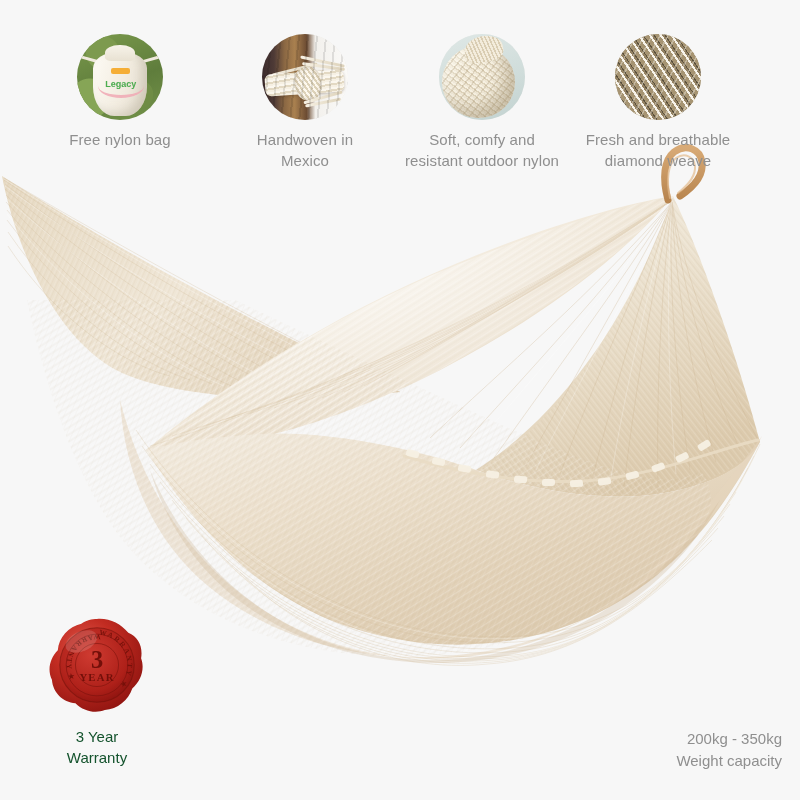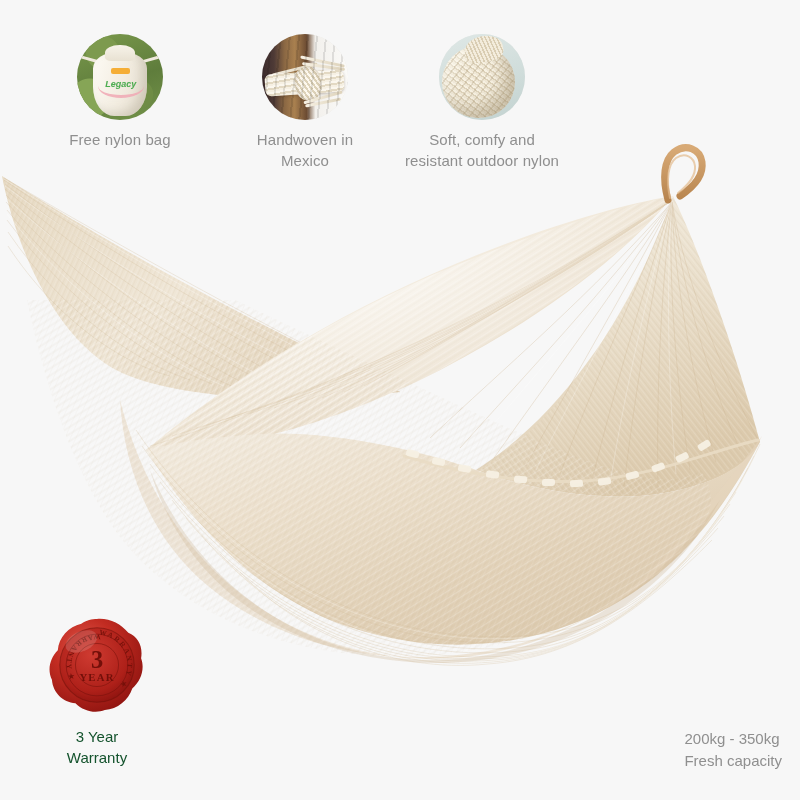--- a/index.html
+++ b/index.html
@@ -61,21 +61,21 @@
   }
   .bag-neck { position:absolute; left:33%; top:13%; width:34%; height:18%;
     background:linear-gradient(180deg,#f7f3e9,#e8e1d2);
     border-radius:50% 50% 22% 22%;
   }
   .bag-cord { position:absolute; top:28%; width:24%; height:3px;
     background:#efe9dc; border-radius:2px; }
   .bag-cord.l { left:3%; transform:rotate(16deg); }
   .bag-cord.r { right:3%; transform:rotate(-16deg); }
   .bag-logo { position:absolute; left:26%; top:45%; width:50%; height:26%;
-    font-size:9px; font-weight:700; color:#4caf50; font-style:italic;
+    font-size:9px; font-weight:700; color:#4caf50; 
     display:flex; align-items:center; justify-content:center;
     text-shadow:0 0 1px rgba(0,0,0,.1);
   }
   .bag-logo-arc { position:absolute; left:24%; top:61%; width:54%; height:14%;
     border-bottom:3px solid #f0a8b4; border-radius:0 0 50% 50%/0 0 100% 100%;
     opacity:.85;
   }
   .bag-logo-top { position:absolute; left:40%; top:40%; width:22%; height:6px;
     background:#f5a623; border-radius:2px; opacity:.9; }
 
@@ -157,21 +157,21 @@
   #warranty-block { position:absolute; left:22px; top:616px; width:150px; text-align:center; z-index:30; }
   #seal { position:relative; width:98px; height:98px; margin:0 auto; }
   .seal-label {
     margin-top:12px; font-size:15px; line-height:21px; color:#14532d;
     white-space:pre-line;
   }
 
   
   #capacity-block {
     position:absolute; right:18px; bottom:28px;
-    text-align:left; z-index:30;
+    text-align:right; z-index:30;
   }
   .cap-line { font-size:15px; line-height:22px; color:#8f8f8f; }
 </style>
 </head>
 <body>
 
 <div id="stage">
 
   <div id="feature-strip">
 
@@ -211,20 +211,27 @@
           <div class="rope-bundle"></div>
           <div class="rope-knot"></div>
           <div class="rope-tail" style="left:48%; top:72%; width:46%; transform:rotate(-16deg);"></div>
           <div class="rope-tail" style="left:50%; top:78%; width:42%; transform:rotate(-11deg);"></div>
         </div>
       </div>
       <div class="badge-label">Handwoven in
 Mexico</div>
     </div>
 
+    <div class="feature-badge" style="left:570px; top:34px;">
+      <div class="badge-circle">
+        <div class="art-weave"></div>
+      </div>
+      <div class="badge-label">Fresh and breathable
+diamond weave</div>
+    </div>
   </div>
 
   <svg id="hammock-figure" viewBox="0 0 800 800">
     <defs>
       <linearGradient id="gUpperFan" x1="0" y1="0" x2="1" y2="1">
         <stop offset="0%" stop-color="#efe6d7"></stop>
         <stop offset="35%" stop-color="#f6f0e5"></stop>
         <stop offset="70%" stop-color="#e9dcc8"></stop>
         <stop offset="100%" stop-color="#ddcbb1"></stop>
       </linearGradient>
@@ -464,16 +471,16 @@
 
         <ellipse cx="34" cy="26" rx="17" ry="10" fill="#ffffff" opacity=".15" transform="rotate(-24 34 26)"></ellipse>
       </svg>
     </div>
     <div class="seal-label">3 Year
 Warranty</div>
   </div>
 
   <div id="capacity-block">
     <div class="cap-line">200kg - 350kg</div>
-    <div class="cap-line">Fresh capacity</div>
+    <div class="cap-line">Weight capacity</div>
   </div>
 
 </div>
 
 </body></html>

